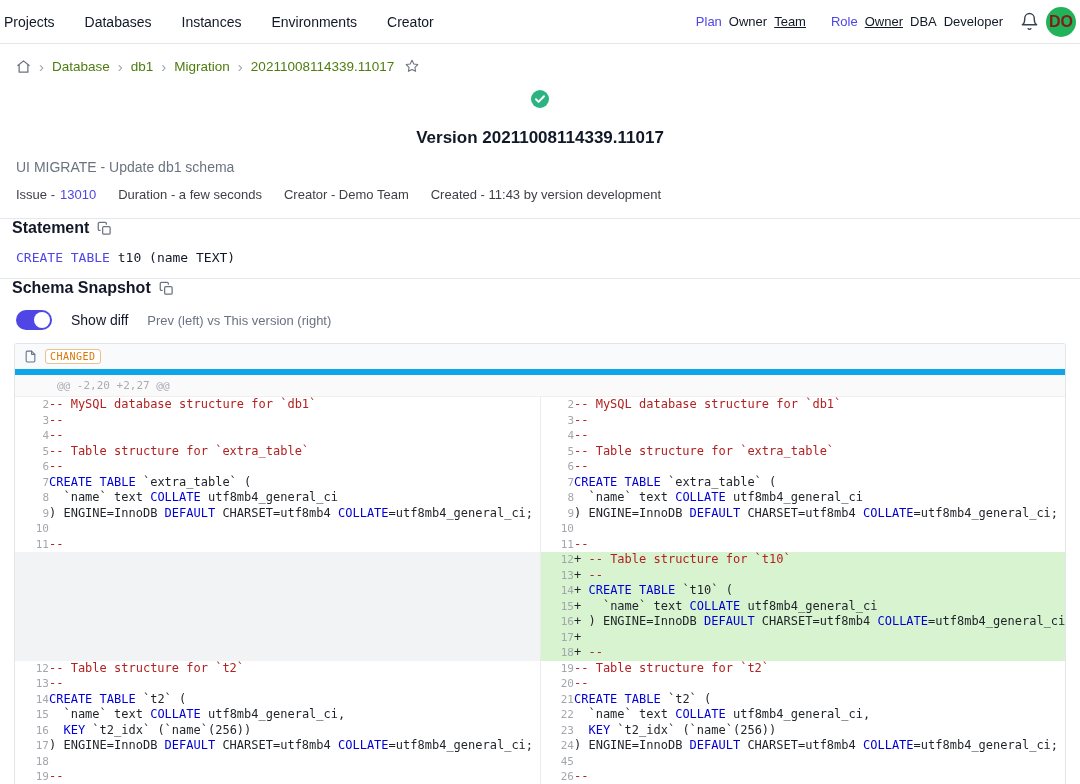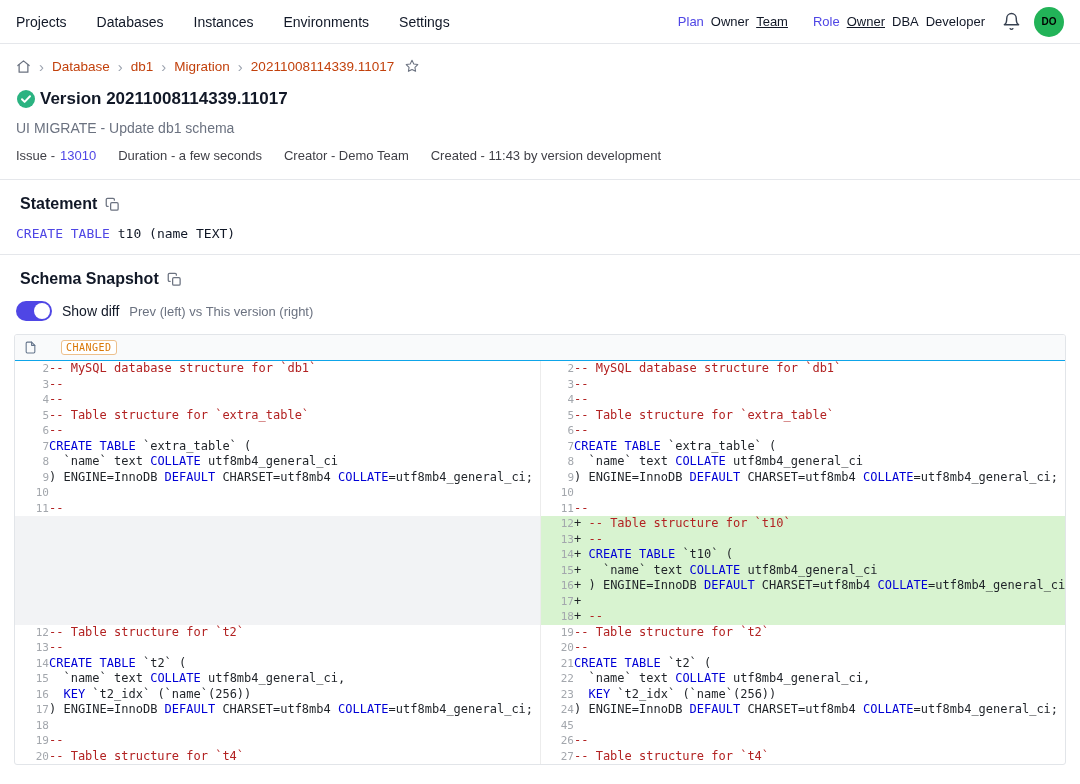--- a/index.html
+++ b/index.html
@@ -2,73 +2,73 @@
 <html style="--accent: #4f46e5; --success: #2bb381; --avatar_bg: #22b358; --keyword: #0000d6; --comment: #b22222; --added_bg: #d8f3d0; --badge: #d97706;"><head>
 <meta charset="utf-8">
 <style>
   * { box-sizing: border-box; margin: 0; padding: 0; }
   html, body { width: 1080px; min-height: 784px; background: #fff; }
   body { font-family: "Liberation Sans", sans-serif; color: #1f2937; font-size: 14px; }
   a, button { font-family: inherit; background: none; border: none; cursor: pointer; color: inherit; }
 
   
   .topnav { height: 44px; display: flex; align-items: center; justify-content: space-between;
-            padding: 0 16px; border-bottom: 1px solid #e5e7eb; }
+            padding: 0 4px; border-bottom: 1px solid #e5e7eb; }
   .nav-left { display: flex; gap: 30px; }
   .nav-item { font-size: 14px; font-weight: 500; color: #111827; }
   .nav-right { display: flex; align-items: center; gap: 7px; font-size: 13px; }
   .q { color: #111827; }
   .q.lnk { color: var(--accent, #4f46e5); }
   .q.und { text-decoration: underline; }
   .q.gap { margin-left: 18px; }
   .icon-btn { display: flex; align-items: center; margin-left: 10px; }
   .avatar { width: 30px; height: 30px; border-radius: 50%; background: var(--avatar_bg, #22b358);
-            color: #000000; font-weight: 700; font-size: 10px; display: flex; align-items: center;
-            justify-content: center; margin-left: 6px; }
+            color: #7f1d1d; font-weight: 700; font-size: 16px; display: flex; align-items: center;
+            justify-content: center; }
 
   
   .breadcrumb { display: flex; align-items: center; gap: 8px; padding: 14px 16px 0;
                 font-size: 13.5px; color: #4b5563; }
   .bc-sep { color: #9ca3af; font-size: 15px; line-height: 1; }
-  .bc-item { color: #c2410c; }
+  .bc-item { color: #4d7c0f; }
   .fav-btn { display: flex; align-items: center; margin-left: 2px; }
 
   
-  .ver-row { display: flex; align-items: center; gap: 4px; padding: 0 16px; margin-top: 15px; }
+  .ver-row { display: flex; align-items: center; gap: 19px; padding: 0 16px; margin-top: 15px; flex-direction: column; }
   .ver-title { font-size: 17px; font-weight: 700; color: #111827; }
   .ver-sub { padding: 0 16px; margin-top: 11px; color: #6b7280; font-size: 14px; }
   .meta-row { display: flex; align-items: center; gap: 22px; padding: 0 16px; margin-top: 12px;
               font-size: 13px; color: #3f3f46; }
   .meta-issue { display: flex; gap: 5px; }
   .meta-link { color: var(--accent, #4f46e5); }
 
   .hr { border-top: 1px solid #e5e7eb; margin-top: 16px; }
 
   
-  .sec-title-row { display: flex; align-items: center; gap: 8px; padding: 0 20px; margin-top: 15px; }
+  .sec-title-row { display: flex; align-items: center; gap: 8px; padding: 0 12px; }
   .sec-title { font-size: 16px; font-weight: 700; color: #111827; }
   .copy-btn { display: flex; align-items: center; }
   .sql { padding: 0 16px; margin-top: 13px; font-family: "DejaVu Sans Mono", monospace;
          font-size: 13px; color: #111827; white-space: pre; }
   .sql .kw { color: var(--accent, #4f46e5); }
   .hr.after-sql { margin-top: 13px; }
 
   
-  .toggle-row { display: flex; align-items: center; gap: 10px; padding: 0 16px; margin-top: 13px; }
+  .toggle-row { display: flex; align-items: center; gap: 19px; padding: 0 16px; margin-top: 13px; }
   .toggle { width: 36px; height: 20px; border-radius: 10px; background: var(--accent, #4f46e5);
             position: relative; flex: none; }
   .toggle .knob { position: absolute; top: 2px; right: 2px; width: 16px; height: 16px;
                   border-radius: 50%; background: #fff; }
   .toggle-label { font-size: 14px; font-weight: 500; color: #111827; }
   .toggle-hint { font-size: 13px; color: #6b7280; }
 
   
   .diff-panel { margin: 13px 14px 8px; border: 1px solid #e2e5e9; border-radius: 3px; overflow: hidden; }
-  .diff-toolbar { display: flex; align-items: center; gap: 24px; padding: 5px 9px;
-                  background: #f9fafb; border-bottom: 1px solid #0ea5e9; }
+  .diff-toolbar { display: flex; align-items: center; gap: 8px; padding: 5px 9px;
+                  background: #f9fafb; border-bottom: 6px solid #0ea5e9; }
   .badge { font-size: 10px; letter-spacing: .5px; color: var(--badge, #d97706);
            border: 1px solid #edc08c; border-radius: 3px; padding: 1px 4px; background: #fff;
            font-family: "DejaVu Sans Mono", monospace; }
   .diff-hunk { padding: 4px 8px 4px 42px; background: #fafafa; border-bottom: 1px solid #f0f0f0;
                font-family: "DejaVu Sans Mono", monospace; font-size: 11px; color: #a8acb3; }
   table.diff { width: 100%; border-collapse: collapse; table-layout: fixed;
                font-family: "DejaVu Sans Mono", monospace; font-size: 12px; line-height: 15.5px; }
   table.diff col.c-ln { width: 34px; }
   table.diff td { padding: 0; vertical-align: top; height: 15.5px; }
   td.ln { text-align: right; padding-right: 8px; color: #a3a7ad; font-size: 11px; user-select: none; }
@@ -82,21 +82,21 @@
 </style>
 </head>
 <body>
 
 <header class="topnav">
   <nav class="nav-left">
       <a class="nav-item">Projects</a>
       <a class="nav-item">Databases</a>
       <a class="nav-item">Instances</a>
       <a class="nav-item">Environments</a>
-      <a class="nav-item">Settings</a>
+      <a class="nav-item">Creator</a>
     </nav>
   <div class="nav-right">
     <span class="q lnk">Plan</span>
     <span class="q">Owner</span>
     <span class="q und">Team</span>
     <span class="q lnk gap">Role</span>
     <span class="q und">Owner</span>
     <span class="q">DBA</span>
     <span class="q">Developer</span>
     <button class="icon-btn">
@@ -184,20 +184,21 @@
 </div>
 
 <div class="diff-panel">
   <div class="diff-toolbar">
     <svg width="13" height="15" viewBox="0 0 24 24" fill="none" stroke="#64748b" stroke-width="2" stroke-linecap="round" stroke-linejoin="round">
         <path d="M14 2H6a2 2 0 0 0-2 2v16a2 2 0 0 0 2 2h12a2 2 0 0 0 2-2V8z"></path>
         <path d="M14 2v6h6"></path>
       </svg>
     <span class="badge">CHANGED</span>
   </div>
+  <div class="diff-hunk">@@ -2,20 +2,27 @@</div>
   <table class="diff">
     <colgroup>
       <col class="c-ln">
         <col>
         <col class="c-ln">
         <col>
     </colgroup>
     <tbody>
         <tr>
           <td class="ln ln-l">2</td>

